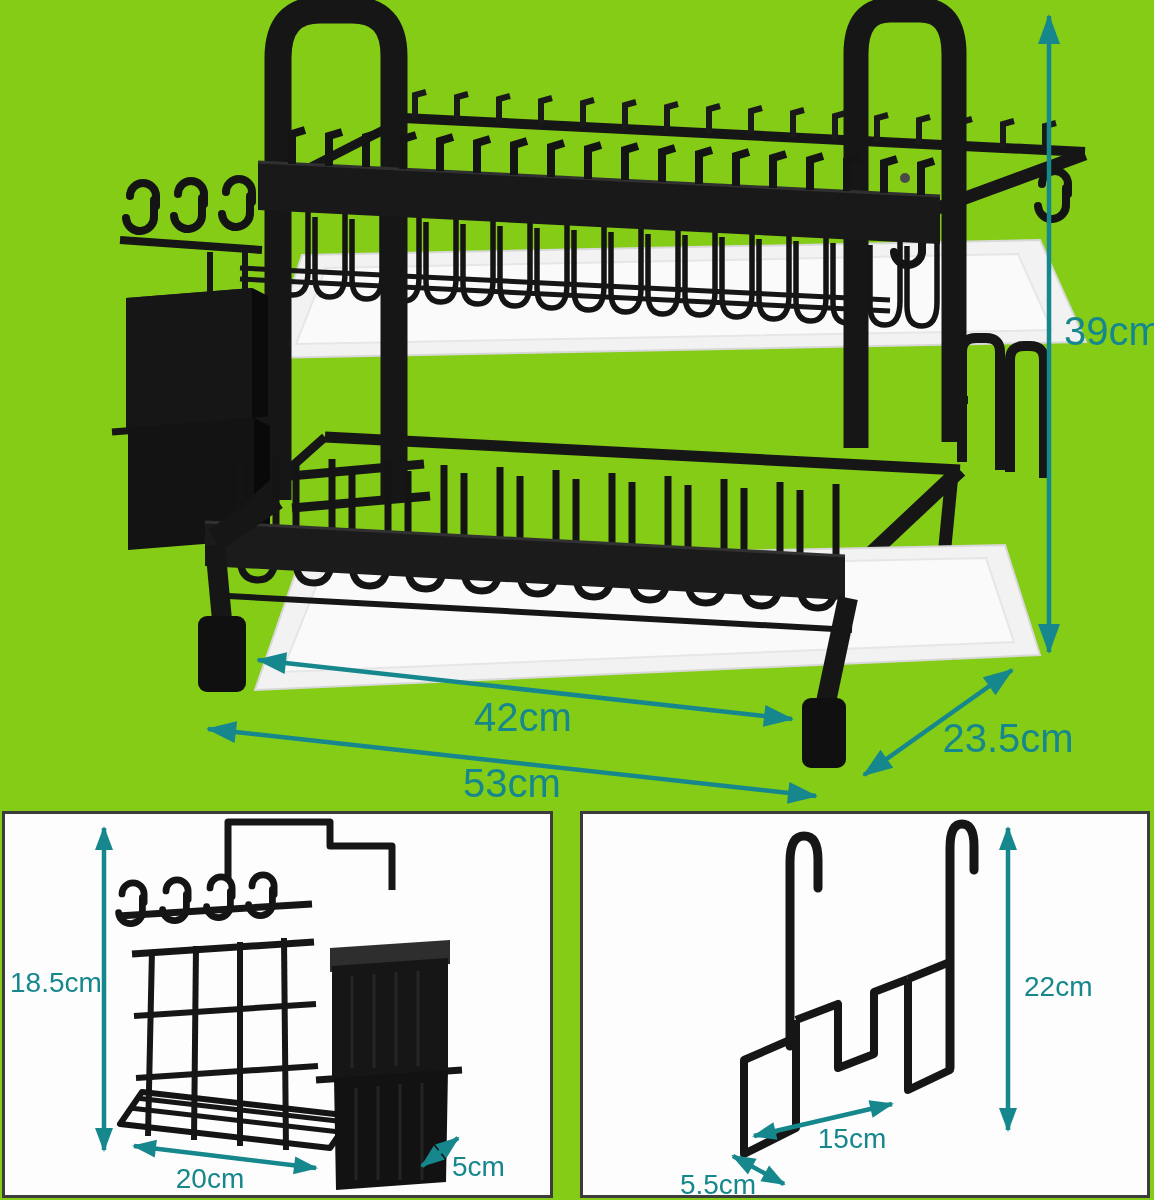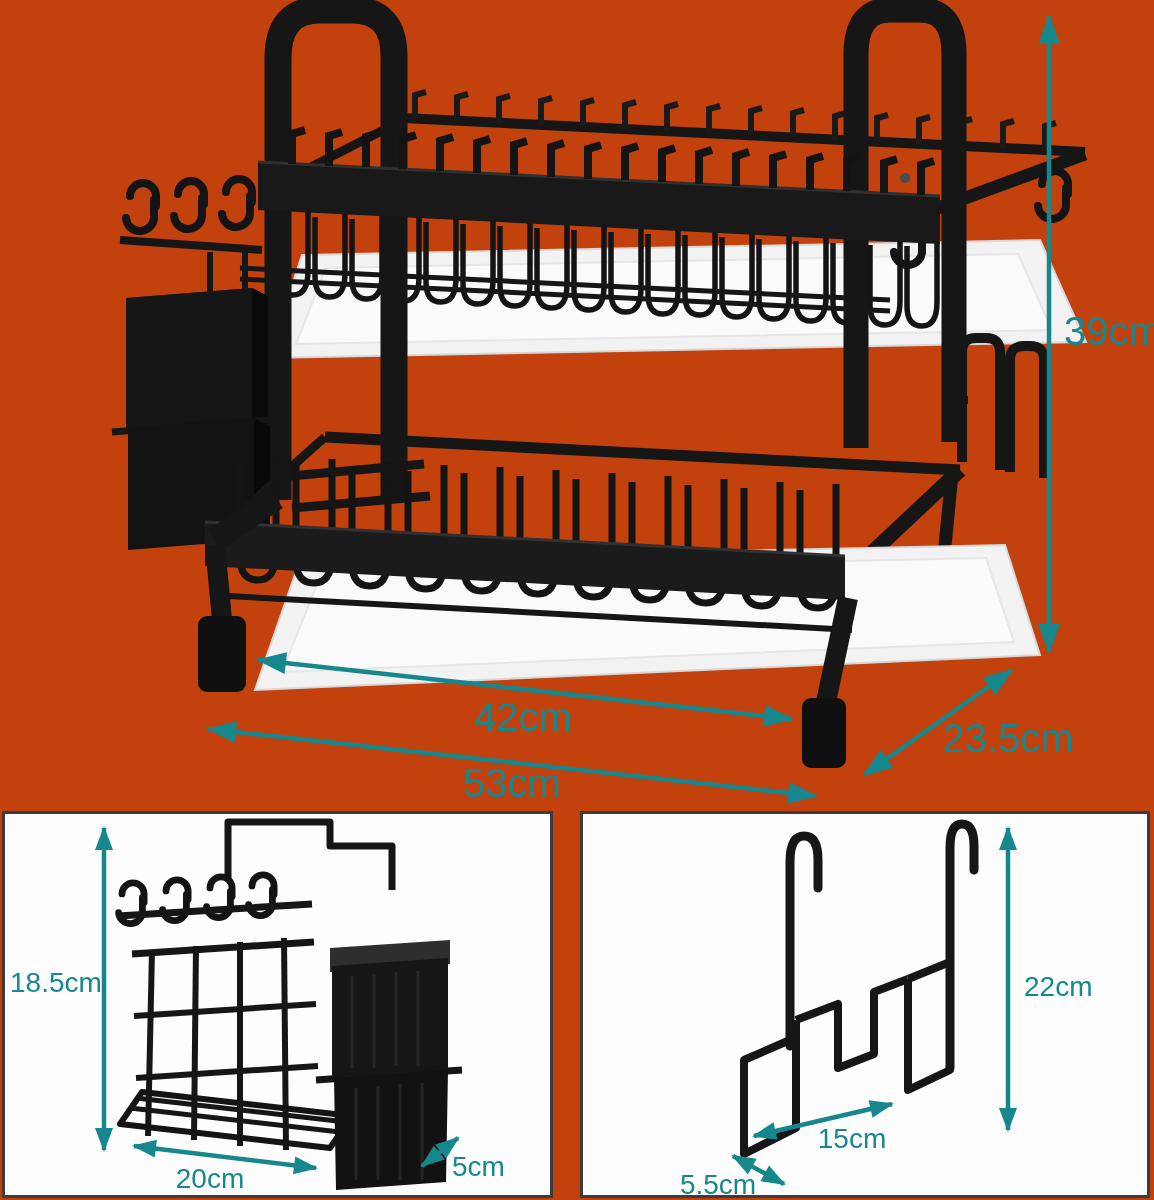--- a/index.html
+++ b/index.html
@@ -4,21 +4,21 @@
 <style>
   :root{
     --accent:#16878C;
     --ink:#161616;
     --panel-border:#3C3C3C;
   }
   html,body{margin:0;padding:0;background:#ffffff;}
   .canvas{
     position:relative;
     width:1154px;height:1200px;
-    background:#c2410c;
+    background:#84cc16;
     font-family:"Liberation Sans", sans-serif;
     overflow:hidden;
     text-decoration:underline;
   }
   svg{display:block;}
   .dim-line{stroke:var(--accent);stroke-width:4.5;fill:none;}
   .dim-label{fill:var(--accent);font-family:"Liberation Sans",sans-serif;}
   .dim-label.big{font-size:40px;}
   .dim-label.small{font-size:28px;}
   .wire{stroke:var(--ink);fill:none;}

